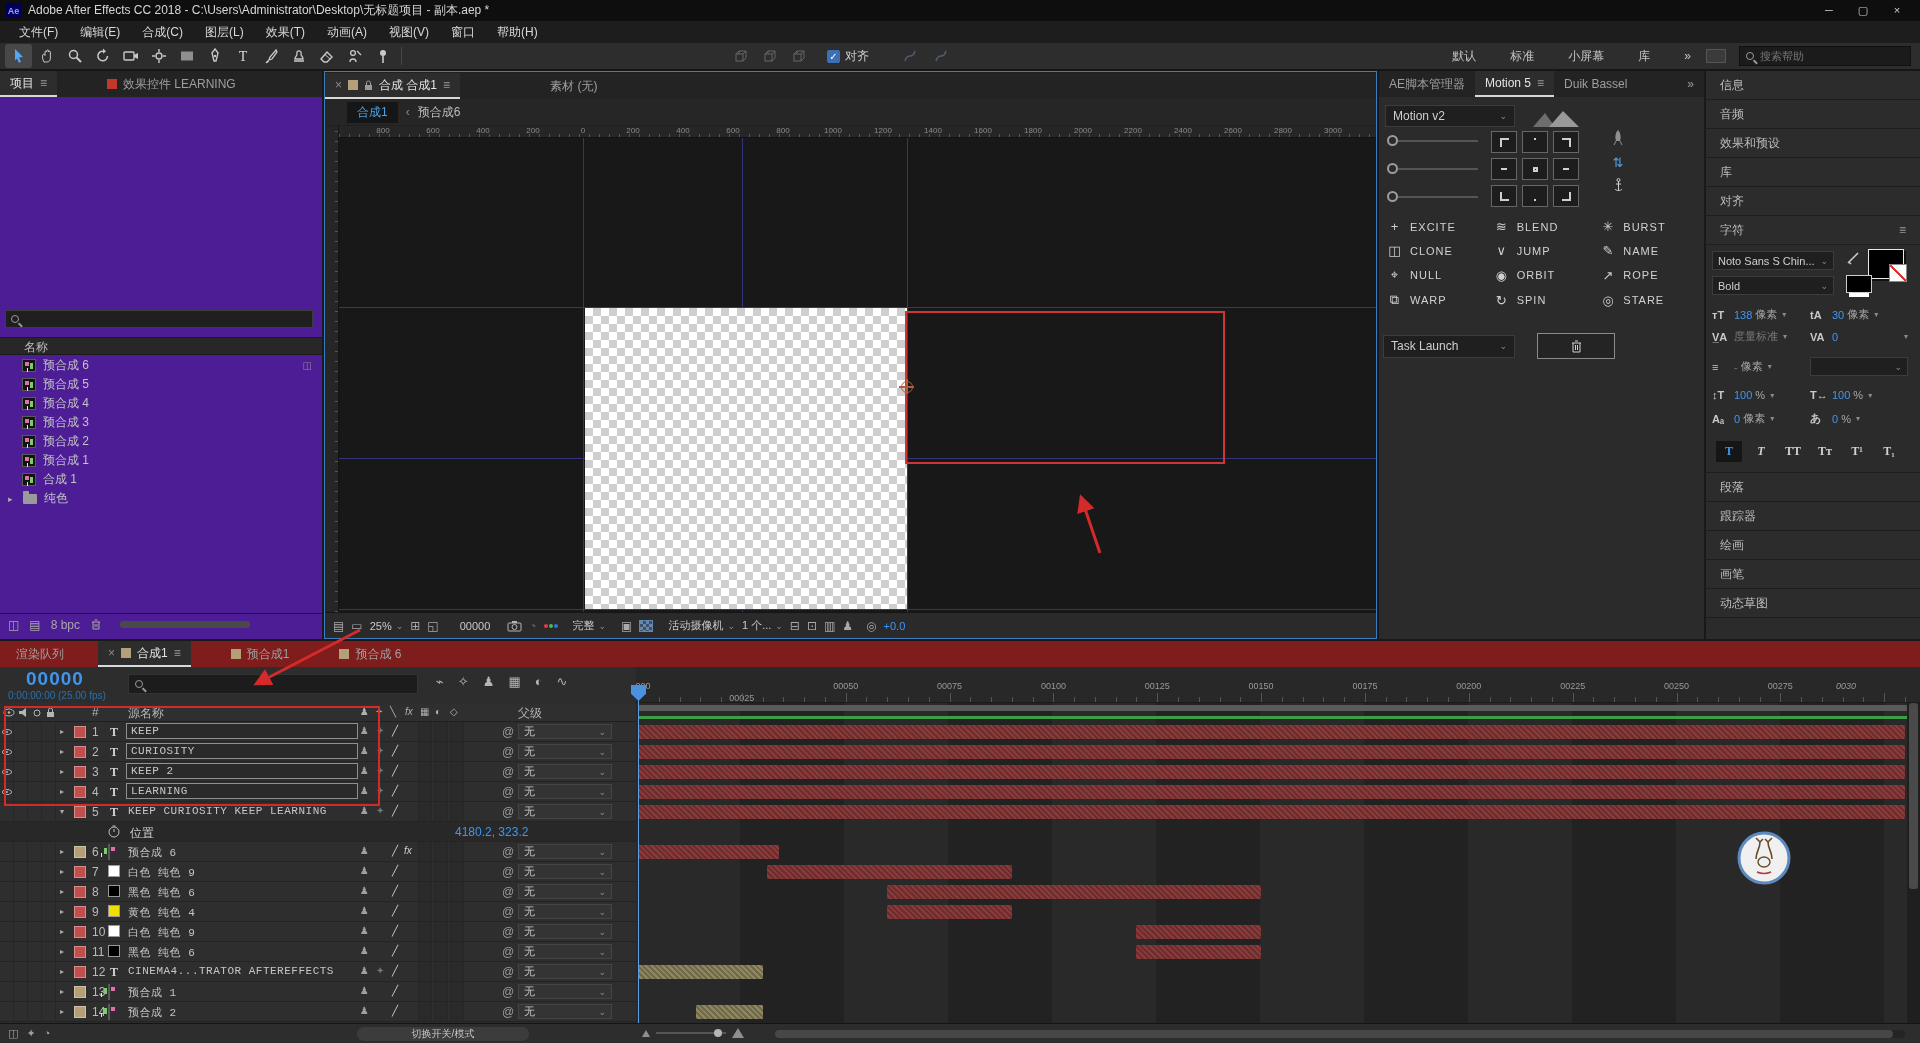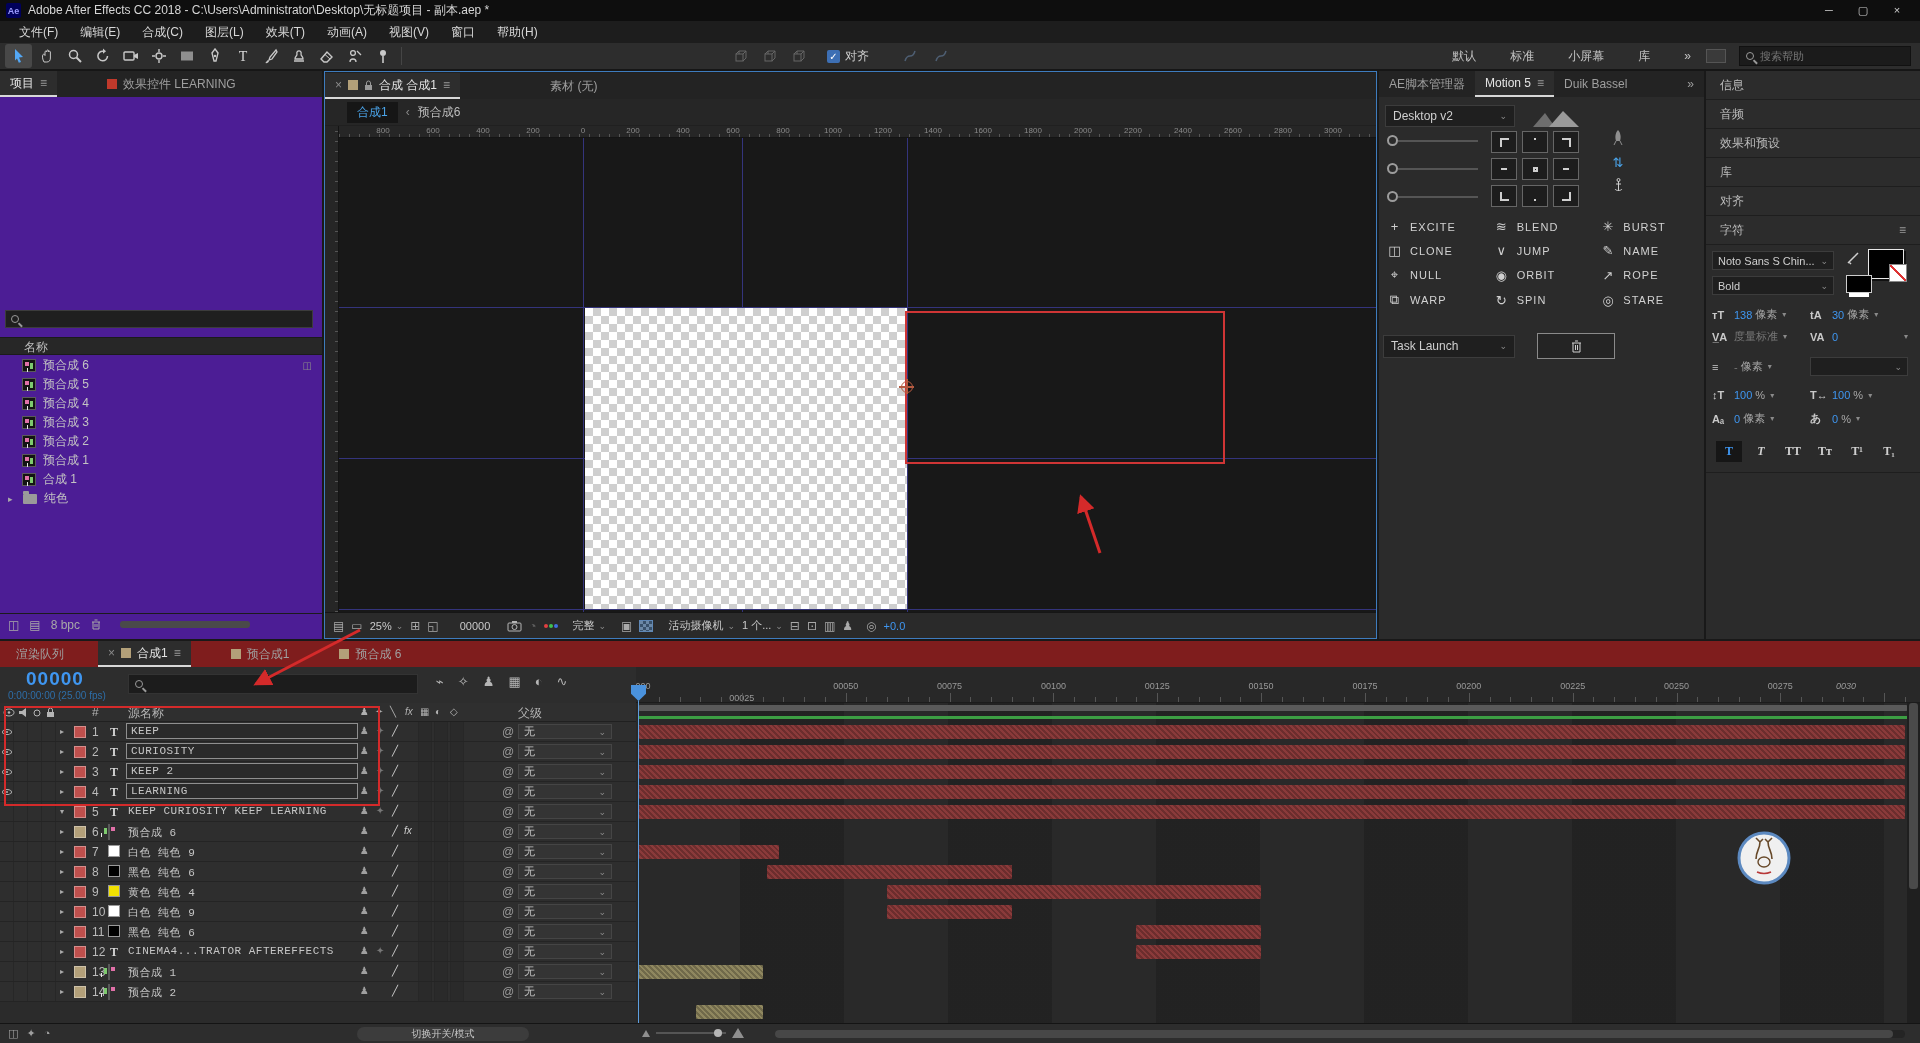--- a/index.html
+++ b/index.html
@@ -499,21 +499,21 @@
       <span class="hamb">≡</span>
     </span>
     <span class="ptab">
         <span>Duik Bassel</span>
       </span>
     <span class="ptab" style="margin-left:auto">
         <span>»</span>
       </span>
   </div>
   <div id="preset">
-    <span>Desktop v2</span>
+    <span>Motion v2</span>
       <span class="vcaret">⌄</span>
   </div>
   <svg id="mountains" width="52" height="22">
     <path d="M2 20 L14 6 L24 20 Z" fill="#6e6e6e"></path>
       <path d="M18 20 L32 4 L48 20 Z" fill="#9a9a9a"></path>
   </svg>
   <div class="srow" style="top:64px">
       <span class="sknob"></span>
       <span class="sline"></span>
     </div>
@@ -732,20 +732,37 @@
     </div>
     <div id="fauxrow">
         <span class="faux on">T</span>
         <span class="faux" style="font-style: italic;">T</span>
         <span class="faux">TT</span>
         <span class="faux">Tт</span>
         <span class="faux">T¹</span>
         <span class="faux">T₁</span>
       </div>
   </div>
+  <div id="sb-bottom">
+      <div class="shead">
+        <span>段落</span>
+      </div>
+      <div class="shead">
+        <span>跟踪器</span>
+      </div>
+      <div class="shead">
+        <span>绘画</span>
+      </div>
+      <div class="shead">
+        <span>画笔</span>
+      </div>
+      <div class="shead">
+        <span>动态草图</span>
+      </div>
+    </div>
 </div>
 
 <div id="tl">
   <div class="ptabs">
     <span class="ptab" style="padding-left:16px">
         <span>渲染队列</span>
       </span>
     <span class="ptab active" style="margin-left:24px">
       <span style="color:#8a8a8a">×</span>
       <span class="sw" style="background:#b3a079"></span>
@@ -981,20 +998,28 @@
         <span class="swic" style="left: 392px; color: rgb(208, 208, 208);">╱</span>
         <span class="gbox" style="left: 418px;"></span>
         <span class="gbox" style="left: 434px;"></span>
         <span class="gbox" style="left: 450px;"></span>
         <span class="pick">@</span>
         <span class="parentdd">
           <span>无</span>
           <span class="vcaret">⌄</span>
         </span>
       </div>
+      <div class="lrow prop">
+        <span class="abs" style="left: 108px; top: 3px;"><svg width="12" height="13">
+            <circle cx="6" cy="7" r="5" fill="none" stroke="#c0c0c0"></circle>
+            <path d="M6 7 V4 M4.5 1 h3" stroke="#c0c0c0"></path>
+          </svg></span>
+        <span class="abs" style="left: 130px; top: 3px; color: rgb(208, 208, 208);">位置</span>
+        <span class="abs" style="left: 455px; top: 3px; color: rgb(63, 150, 240);">4180.2, 323.2</span>
+      </div>
       <div class="lrow"><span class="avcell" style="left: 0px;"></span><span class="avcell" style="left: 14px;"></span><span class="avcell" style="left: 28px;"></span><span class="avcell" style="left: 42px;"></span><span class="caret2">▸</span><span class="lswatch" style="background: rgb(179, 160, 121);"></span><span class="lnum">6</span><span class="compicon abs" style="left: 108px; top: 3px;"></span><span class="lname">预合成 6</span><span class="swic" style="left: 360px;">♟</span><span class="swic" style="left: 392px; color: rgb(208, 208, 208);">╱</span><span class="swic" style="left: 404px; font-style: italic; color: rgb(208, 208, 208);">fx</span><span class="gbox" style="left: 418px;"></span><span class="gbox" style="left: 434px;"></span><span class="gbox" style="left: 450px;"></span><span class="pick">@</span><span class="parentdd">
           <span>无</span>
           <span class="vcaret">⌄</span>
         </span></div>
       <div class="lrow">
         <span class="avcell" style="left: 0px;"></span>
         <span class="avcell" style="left: 14px;"></span>
         <span class="avcell" style="left: 28px;"></span>
         <span class="avcell" style="left: 42px;"></span>
         <span class="caret2">▸</span>

